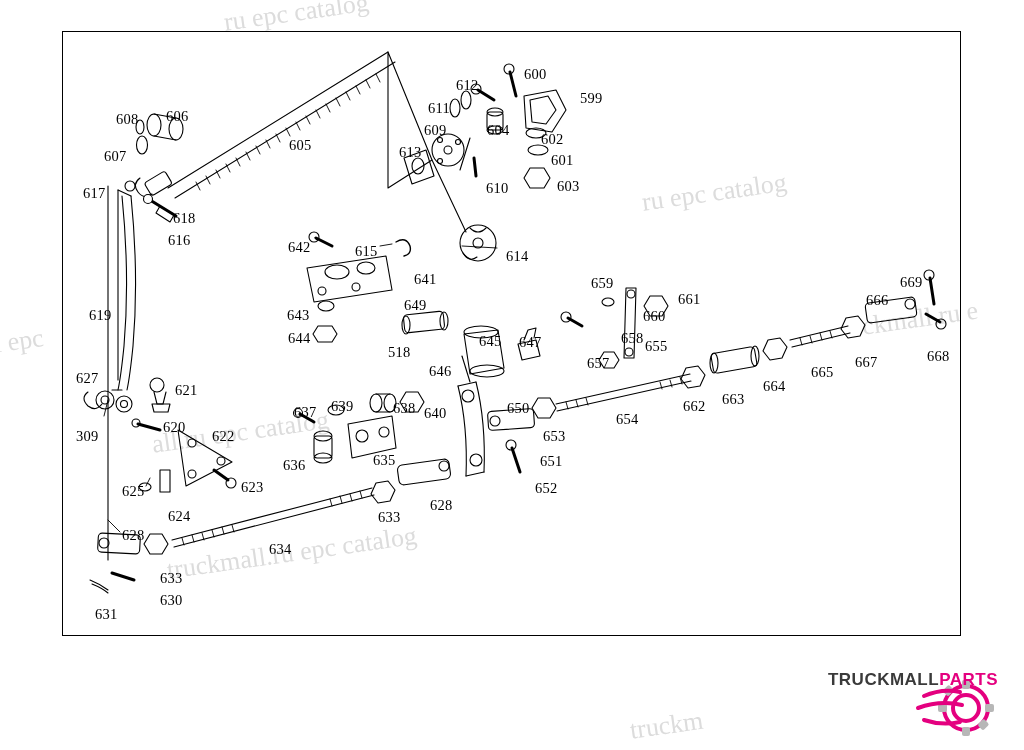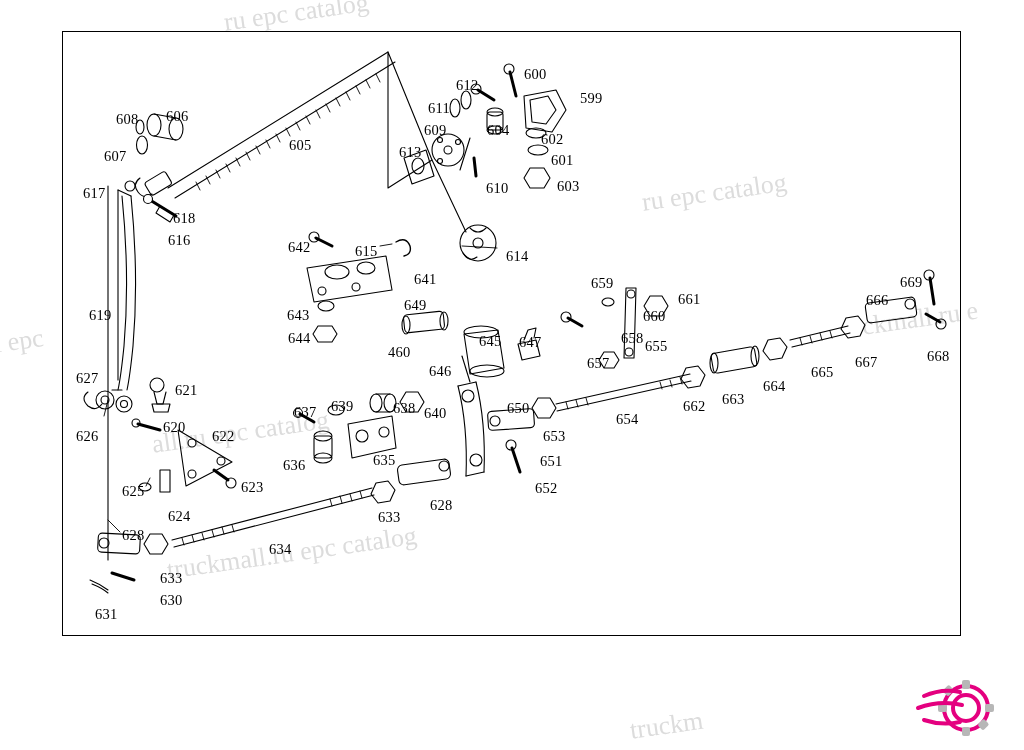--- a/index.html
+++ b/index.html
@@ -367,58 +367,61 @@
       <div class="lbl" style="left: 89px; top: 307px;">619</div>
       <div class="lbl" style="left: 287px; top: 307px;">643</div>
       <div class="lbl" style="left: 404px; top: 297px;">649</div>
       <div class="lbl" style="left: 678px; top: 291px;">661</div>
       <div class="lbl" style="left: 643px; top: 308px;">660</div>
       <div class="lbl" style="left: 288px; top: 330px;">644</div>
       <div class="lbl" style="left: 479px; top: 333px;">645</div>
       <div class="lbl" style="left: 519px; top: 334px;">647</div>
       <div class="lbl" style="left: 578px; top: 330px; margin-left: 43px;">658</div>
       <div class="lbl" style="left: 645px; top: 338px;">655</div>
-      <div class="lbl" style="left: 388px; top: 344px;">460</div>
+      <div class="lbl" style="left: 388px; top: 344px;">518</div>
       <div class="lbl" style="left: 429px; top: 363px;">646</div>
       <div class="lbl" style="left: 587px; top: 355px;">657</div>
       <div class="lbl" style="left: 927px; top: 348px;">668</div>
       <div class="lbl" style="left: 722px; top: 391px;">663</div>
       <div class="lbl" style="left: 763px; top: 378px;">664</div>
       <div class="lbl" style="left: 811px; top: 364px; font-family: Liberation Serif, serif;">665</div>
       <div class="lbl" style="left: 855px; top: 354px;">667</div>
       <div class="lbl" style="left: 76px; top: 370px;">627</div>
       <div class="lbl" style="left: 175px; top: 382px;">621</div>
       <div class="lbl" style="left: 294px; top: 404px;">637</div>
       <div class="lbl" style="left: 331px; top: 398px;">639</div>
       <div class="lbl" style="left: 393px; top: 400px;">638</div>
       <div class="lbl" style="left: 424px; top: 405px;">640</div>
       <div class="lbl" style="left: 507px; top: 400px;">650</div>
       <div class="lbl" style="left: 616px; top: 411px;">654</div>
       <div class="lbl" style="left: 683px; top: 398px;">662</div>
-      <div class="lbl" style="left: 76px; top: 428px;">626</div>
+      <div class="lbl" style="left: 76px; top: 428px;">309</div>
       <div class="lbl" style="left: 163px; top: 419px;">620</div>
       <div class="lbl" style="left: 212px; top: 428px;">622</div>
       <div class="lbl" style="left: 543px; top: 428px;">653</div>
       <div class="lbl" style="left: 283px; top: 457px;">636</div>
       <div class="lbl" style="left: 373px; top: 452px;">635</div>
       <div class="lbl" style="left: 540px; top: 453px;">651</div>
       <div class="lbl" style="left: 122px; top: 483px;">625</div>
       <div class="lbl" style="left: 241px; top: 479px;">623</div>
       <div class="lbl" style="left: 535px; top: 480px;">652</div>
       <div class="lbl" style="left: 168px; top: 508px;">624</div>
       <div class="lbl" style="left: 378px; top: 509px;">633</div>
       <div class="lbl" style="left: 430px; top: 497px;">628</div>
       <div class="lbl" style="left: 122px; top: 527px;">628</div>
       <div class="lbl" style="left: 269px; top: 541px;">634</div>
       <div class="lbl" style="left: 160px; top: 570px;">633</div>
       <div class="lbl" style="left: 160px; top: 592px;">630</div>
       <div class="lbl" style="left: 95px; top: 606px;">631</div>
     </div>
 
   <div class="brand">
+    <div class="brand-text">
+      <span>TRUCKMALL</span><span class="pink">PARTS</span>
+    </div>
     <svg width="180" height="72" viewBox="0 0 180 72">
       <g transform="translate(112,18)">
         <g fill="none" stroke="#e4007f" stroke-width="4">
           <circle cx="28" cy="26" r="22"></circle>
           <circle cx="28" cy="26" r="13"></circle>
         </g>
         <g fill="#b7b7b7">
           <rect x="24" y="-2" width="8" height="9" rx="2"></rect>
           <rect x="24" y="45" width="8" height="9" rx="2"></rect>
           <rect x="0" y="22" width="9" height="8" rx="2"></rect>

